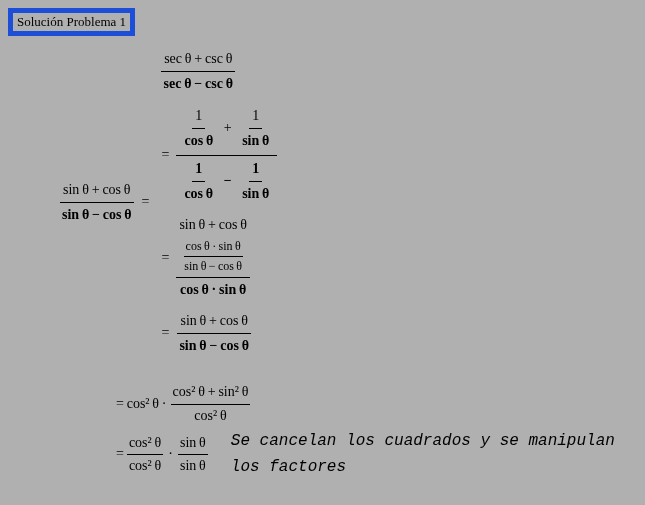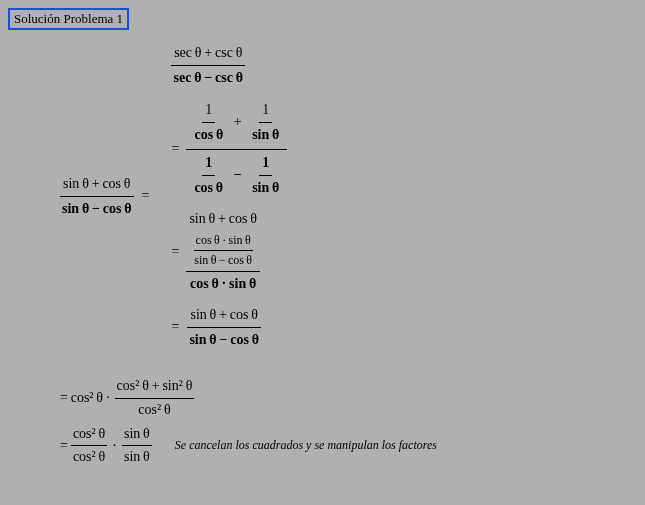--- a/index.html
+++ b/index.html
@@ -6,21 +6,21 @@
     body {
       width: 645px;
       min-height: 505px;
       background: #b0b0b0;
       font-family: 'Times New Roman', Times, serif;
       font-size: 14px;
       color: #000;
       padding: 8px;
     }
     .solution-box {
-      border: 2px solid #1d4ed8;
+      border: 5px solid #1d4ed8;
       display: inline-block;
       padding: 1px 4px;
       margin-bottom: 4px;
       background: #b0b0b0;
       font-size: 13px;
     }
     .section {
       margin-bottom: 10px;
     }
     .math-content {
@@ -76,35 +76,35 @@
     
     .sec1-main {
       display: flex;
       align-items: center;
       margin-left: 40px;
     }
     .sec1-rhs {
       display: flex;
       flex-direction: column;
       align-items: flex-start;
-      margin-left: 14px;
+      margin-left: 4px;
     }
     .sec1-rhs-line {
       display: flex;
       align-items: center;
       margin: 3px 0;
     }
     .indent {
-      margin-left: 44px;
+      margin-left: 100px;
     }
     .note-text {
-      font-size: 12px;
+      font-size: 16px;
       margin-left: 20px;
       font-style: italic;
-      font-family: Liberation Serif, serif;
+      font-family: Liberation Mono, monospace;
     }
   </style>
 </head>
 <body>
 
 <div class="section">
   <div class="solution-box">Solución Problema 1</div>
 
   <div class="math-content">
 

